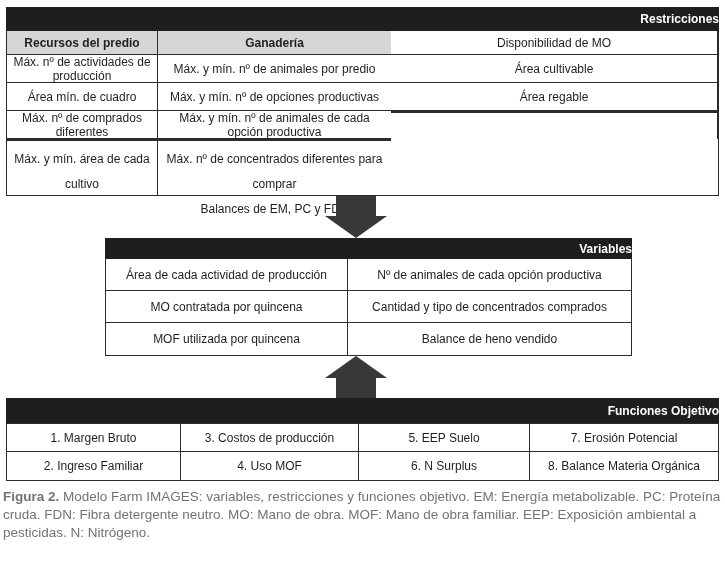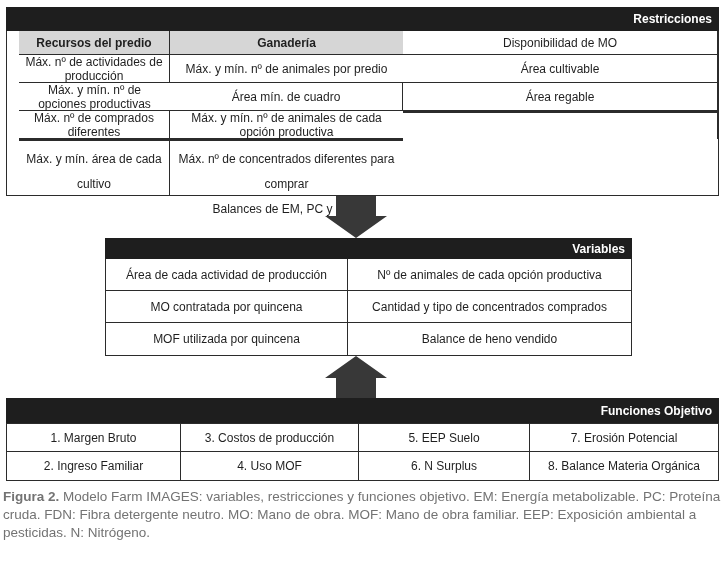--- a/index.html
+++ b/index.html
@@ -6,38 +6,38 @@
   .page {
     width:725px; height:561px; background:#ffffff; overflow:hidden;
     font-family:"Liberation Sans", sans-serif; color:#1f1f1f; position:relative;
   }
   
   .tbl { box-sizing:border-box; }
   .bar {
     height:24px; background:#1e1e1e; color:#ffffff;
     font-size:12px; font-weight:bold;
     display:flex; align-items:center; justify-content:flex-end;
-    padding-right:7px; box-sizing:border-box;
+    box-sizing:border-box;
   }
   .gridbox {
     display:grid; box-sizing:border-box;
     border:1.5px solid #2b2b2b; border-top:none;
   }
   .cell {
     display:flex; align-items:center; justify-content:center;
     text-align:center; font-size:12px; padding:0 4px; box-sizing:border-box;
     border-right:1.5px solid #2b2b2b; border-bottom:1.5px solid #2b2b2b;
     line-height:14px;
   }
   .cell.lc { border-right:none; }
   .cell.lr { border-bottom:none; }
   .ghead { background:#d6d6d6; font-weight:bold; }
   
   .tbl-top { width:713px; margin:7px 0 0 6px; }
-  .grid-top { grid-template-columns:151px 233px 1fr; grid-template-rows:24px 28px 28px 28px 56px;padding-left:12px; }
+  .grid-top { grid-template-columns:151px 233px 1fr; grid-template-rows:24px 28px 28px 28px 56px; }
   .dtop { border-top:2.5px solid #2b2b2b; }
   .topcell { align-items:flex-start; padding-top:6px; line-height:25px; }
   .pre { white-space:pre-line; }
   
   .arrow { display:block; margin-left:325px; }
   
   .tbl-vars { width:527px; margin-left:105px; }
   .bar-vars { height:21px; }
   .grid-vars { grid-template-columns:242px 1fr; grid-template-rows:32px 32px 32px; }
   
@@ -63,22 +63,22 @@
     </div>
     <div class="gridbox grid-top">
       <div class="cell ghead">Recursos del predio</div>
       <div class="cell ghead lc">Ganadería</div>
 
       <div class="cell">Disponibilidad de MO</div>
       <div class="cell">Máx. nº de actividades de producción</div>
       <div class="cell lc">Máx. y mín. nº de animales por predio</div>
 
       <div class="cell">Área cultivable</div>
+      <div class="cell">Área mín. de cuadro</div>
       <div class="cell lc">Máx. y mín. nº de opciones productivas</div>
-      <div class="cell">Área mín. de cuadro</div>
 
       <div class="cell">Área regable</div>
       <div class="cell">Máx. nº de comprados diferentes</div>
       <div class="cell lc">Máx. y mín. nº de animales de cada opción productiva</div>
 
       <div class="cell lr dtop"></div>
       <div class="cell lr dtop topcell">Máx. y mín. área de cada cultivo</div>
       <div class="cell lr dtop topcell lc pre">Máx. nº de concentrados diferentes para comprar
 Balances de EM, PC y FDN</div>
     </div>

